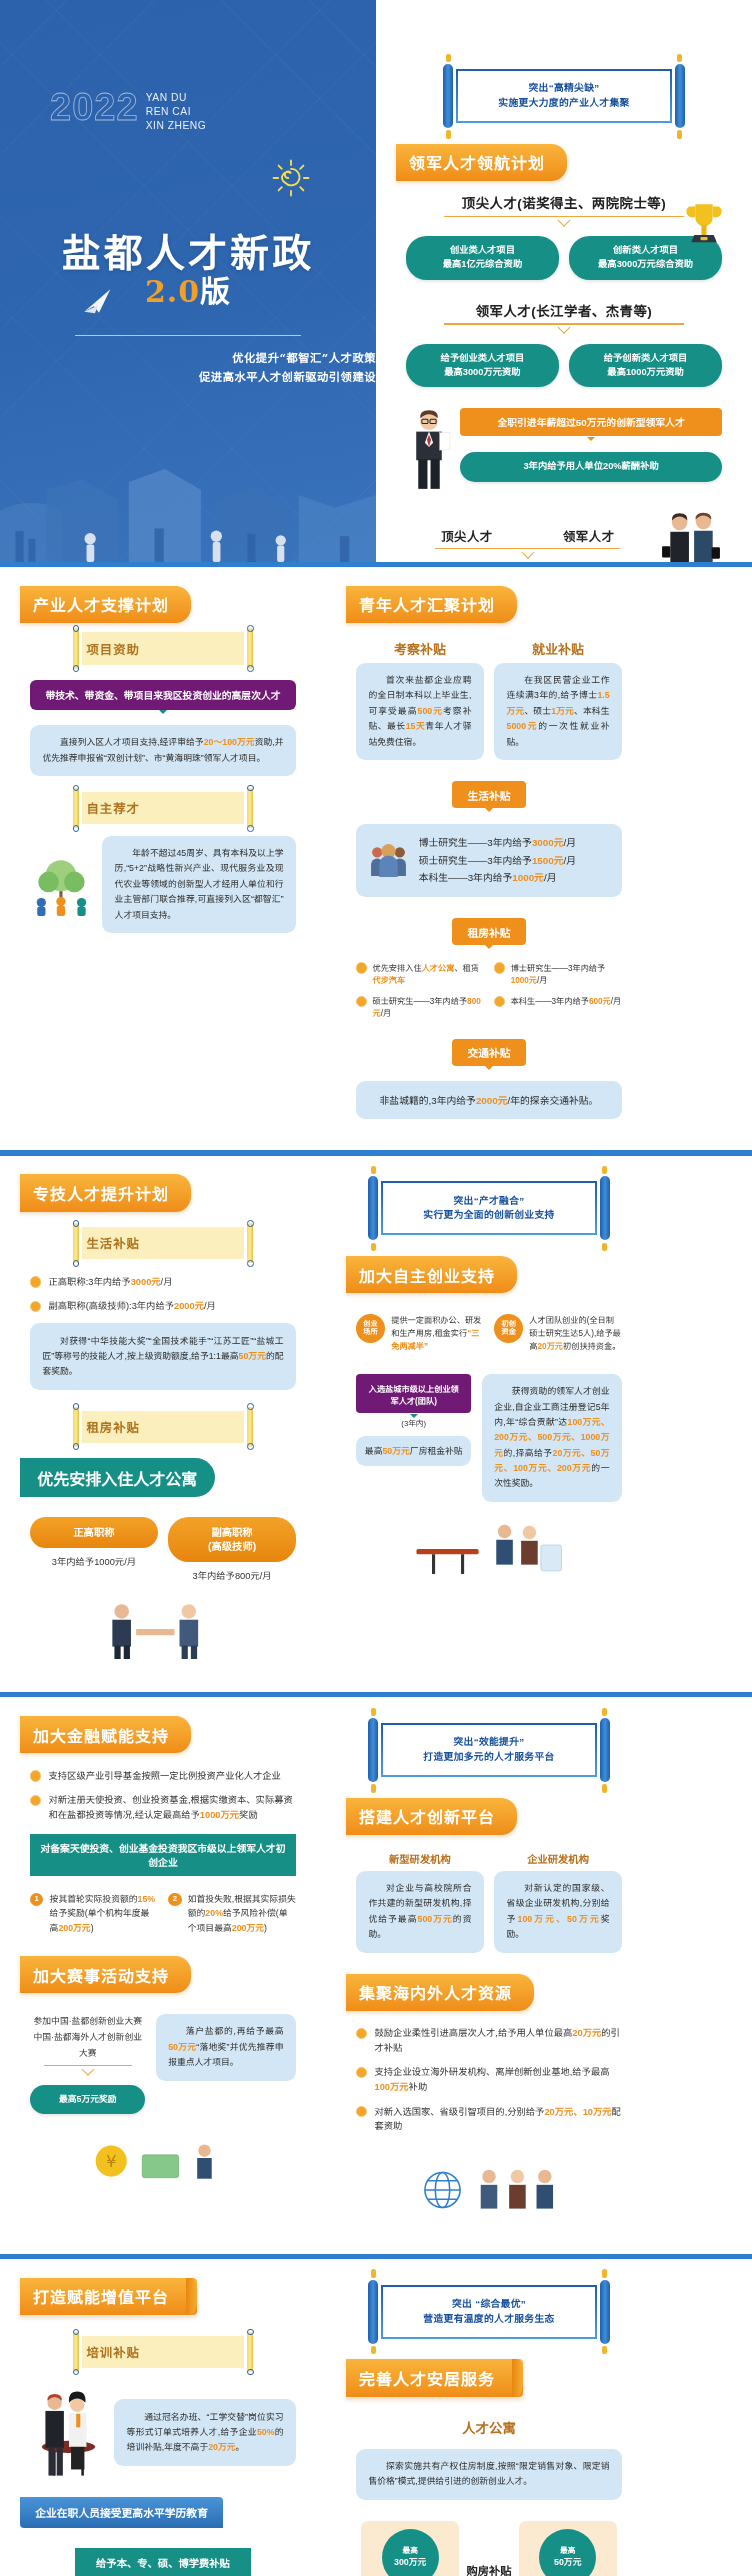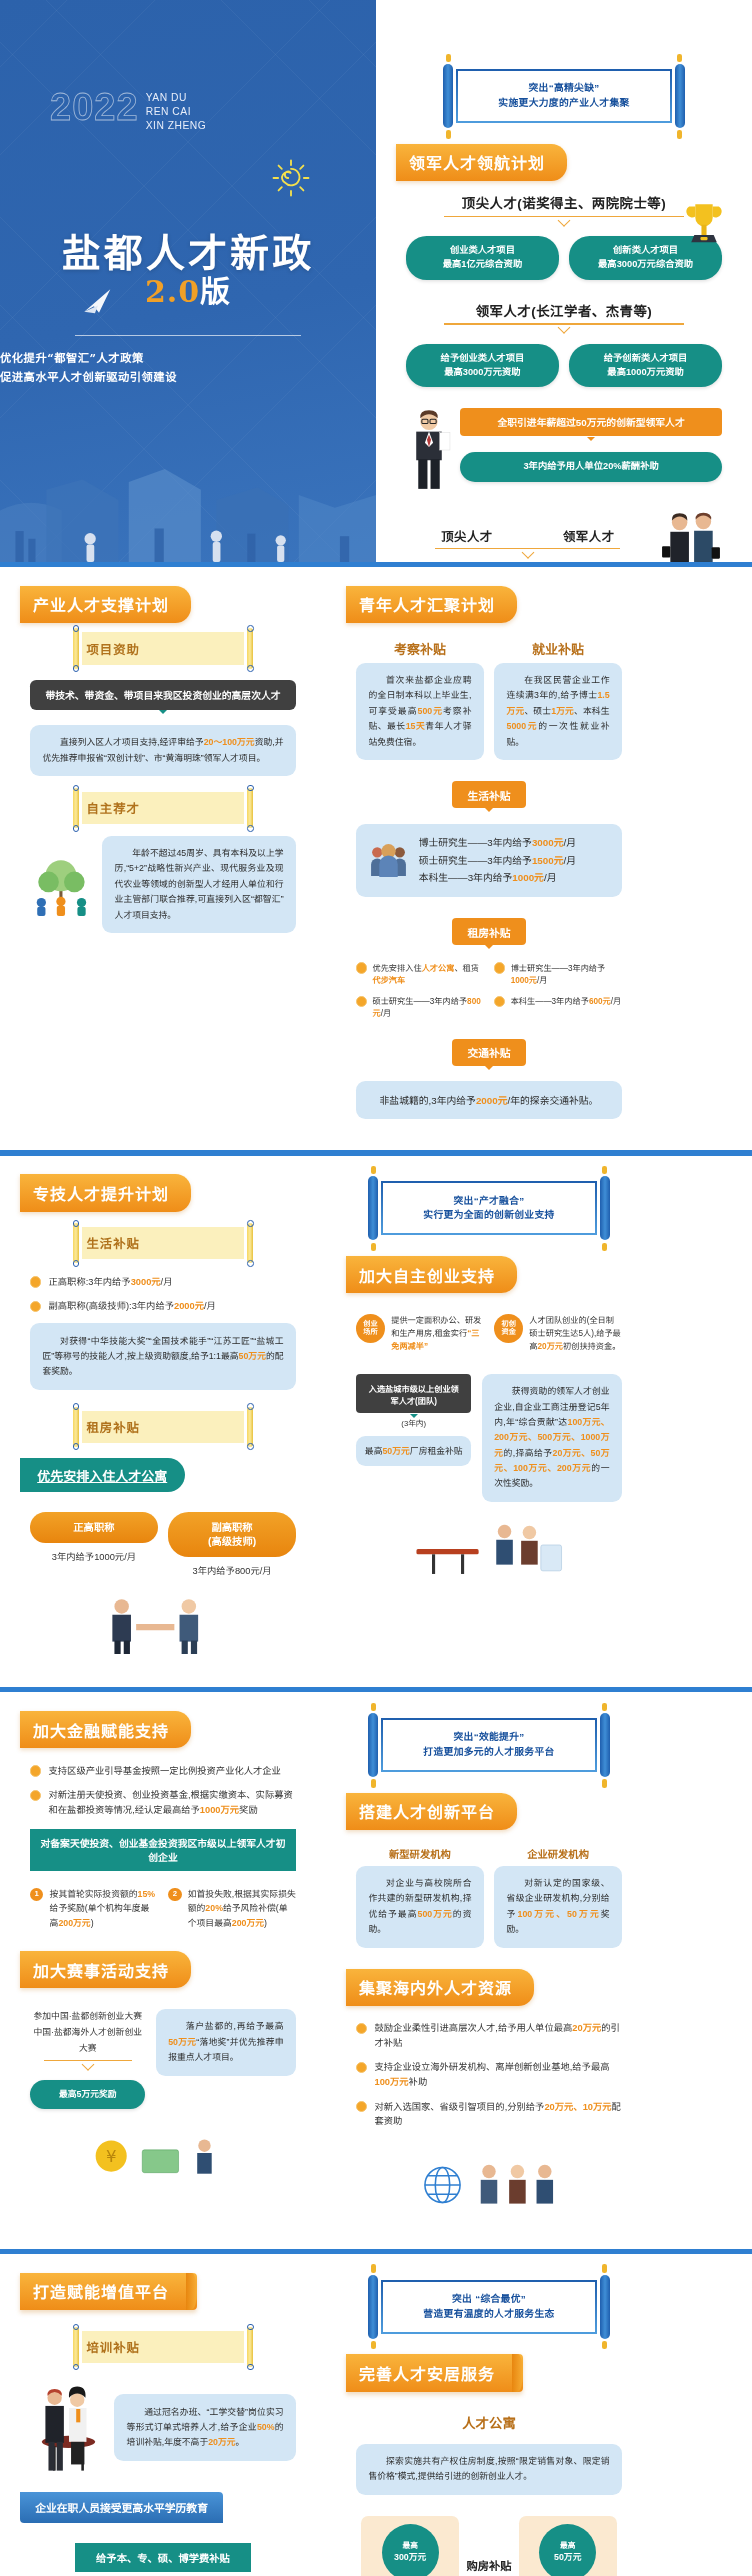--- a/index.html
+++ b/index.html
@@ -41,21 +41,21 @@
   .hero-sub2 {
     position:absolute; left:0; right:0; top:267px; text-align:center;
     font-size:30px; font-weight:700; letter-spacing:1px;
     font-family:"DejaVu Serif","Liberation Serif",serif;
   }
   .hero-sub2 .num { color:#f0a028; }
   .hero-sub2 .cn  { color:#ffffff; }
   .plane { position:absolute; left:82px; top:289px; width:31px; height:26px; transform:rotate(-8deg); }
   .hero-rule { position:absolute; left:75px; right:75px; top:335px; height:1px; background:rgba(255,255,255,.65); }
   .hero-slogan1, .hero-slogan2 {
-    position:absolute; left:0; right:0; text-align:left; color:#fff;
+    position:absolute; left:0; right:0; text-align:right; color:#fff;
     font-size:11.3px; font-weight:700; letter-spacing:0.5px;
     font-family:"DejaVu Serif","Liberation Serif",serif;
   }
   .hero-slogan1 { top:349px; }
   .hero-slogan2 { top:368px; }
   .hero-city { position:absolute; left:0; bottom:0; width:376px; height:129px; }
 
   
   .sec { position:relative; width:752px; background:#fff; }
   .sec-divider { width:752px; height:5.2px; background:#2f7fd1; }
@@ -102,21 +102,21 @@
     background:linear-gradient(90deg,#e8860f,#f7ad34); border-radius:0 50% 50% 0;
   }
 
   
   .teal-pill {
     background:#168f86; color:#fff; border-radius:20.6px; text-align:center;
     padding:8.2px 9.3px; font-size:9.3px; font-weight:700; line-height:1.45;
     box-shadow:0 1.5px 3.6px rgba(0,0,0,.12);
   }
   .teal-bar { background:#168f86; color:#fff; padding:7.2px 9.3px; font-size:9.8px; font-weight:700; text-align:center; }
-  .teal-callout { position:relative; background:#404040; color:#fff; border-radius:6.2px; padding:7.7px 10.3px; font-size:9.8px; font-weight:700; text-align:center; }
+  .teal-callout { position:relative; background:#701a75; color:#fff; border-radius:6.2px; padding:7.7px 10.3px; font-size:9.8px; font-weight:700; text-align:center; }
   .teal-callout::after{ content:""; position:absolute; left:50%; transform:translateX(-50%); bottom:-8.8px; border:4.6px solid transparent; border-top-color:#168f86; }
 
   .orange-callout { position:relative; background:#ef8f1c; color:#fff; border-radius:4.1px; padding:7.2px 10.3px; font-size:9.8px; font-weight:700; text-align:center; }
   .orange-callout::after{ content:""; position:absolute; left:50%; transform:translateX(-50%); bottom:-8.8px; border:4.6px solid transparent; border-top-color:#ef8f1c; }
   .orange-tag { display:inline-block; background:#ef8f1c; color:#fff; border-radius:4.1px; padding:5.7px 15.5px; font-size:10.8px; font-weight:700; position:relative; }
   .orange-tag.down::after{ content:""; position:absolute; left:50%; transform:translateX(-50%); bottom:-7.7px; border:4.1px solid transparent; border-top-color:#ef8f1c; }
   .orange-round { background:linear-gradient(180deg,#f2a227,#e8850e); color:#fff; border-radius:20.6px; text-align:center; padding:8.2px 5.2px; font-size:10.3px; font-weight:700; line-height:1.35; }
 
   
   .bluecard { background:#d3e6f5; border-radius:9.3px; padding:10.3px 12.4px; font-size:8.8px; line-height:1.75; color:#2c2c2c; text-align:justify; }
@@ -462,21 +462,21 @@
         <div class="plaque mt40">
           <div class="rod l"></div>
             <div class="rod r"></div>
           <span class="cap tl"></span>
             <span class="cap bl"></span>
           <span class="cap tr"></span>
             <span class="cap br"></span>
           <div class="plaque-inner"><span>租房补贴</span></div>
         </div>
 
-        <div class="mt30"><span style="display:inline-block;background:#168f86;color:#fff;padding:7.2px 17.5px;border-radius:0 20.6px 20.6px 0;font-size:13px;font-weight:700;margin-left:-10.3px;text-decoration:underline;">优先安排入住人才公寓</span></div>
+        <div class="mt30"><span style="display:inline-block;background:#168f86;color:#fff;padding:7.2px 17.5px;border-radius:0 20.6px 20.6px 0;font-size:16px;font-weight:700;margin-left:-10.3px;">优先安排入住人才公寓</span></div>
 
         <div class="row2 mt40" style="align-items:flex-start;">
           <div>
             <div class="orange-round">正高职称</div>
             <div class="tinynote" style="font-size:9.3px;margin-top:6.2px;">3年内给予1000元/月</div>
           </div>
           <div>
             <div class="orange-round">
               <div>副高职称</div>
               <div>(高级技师)</div>

